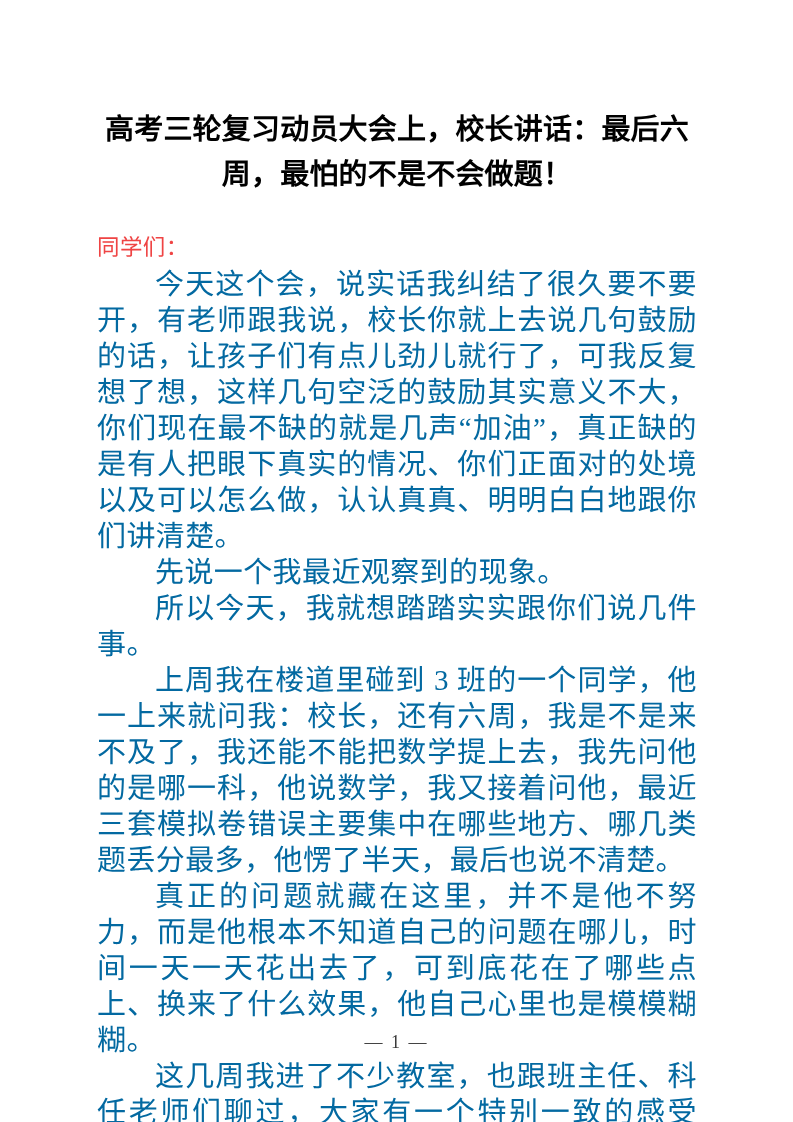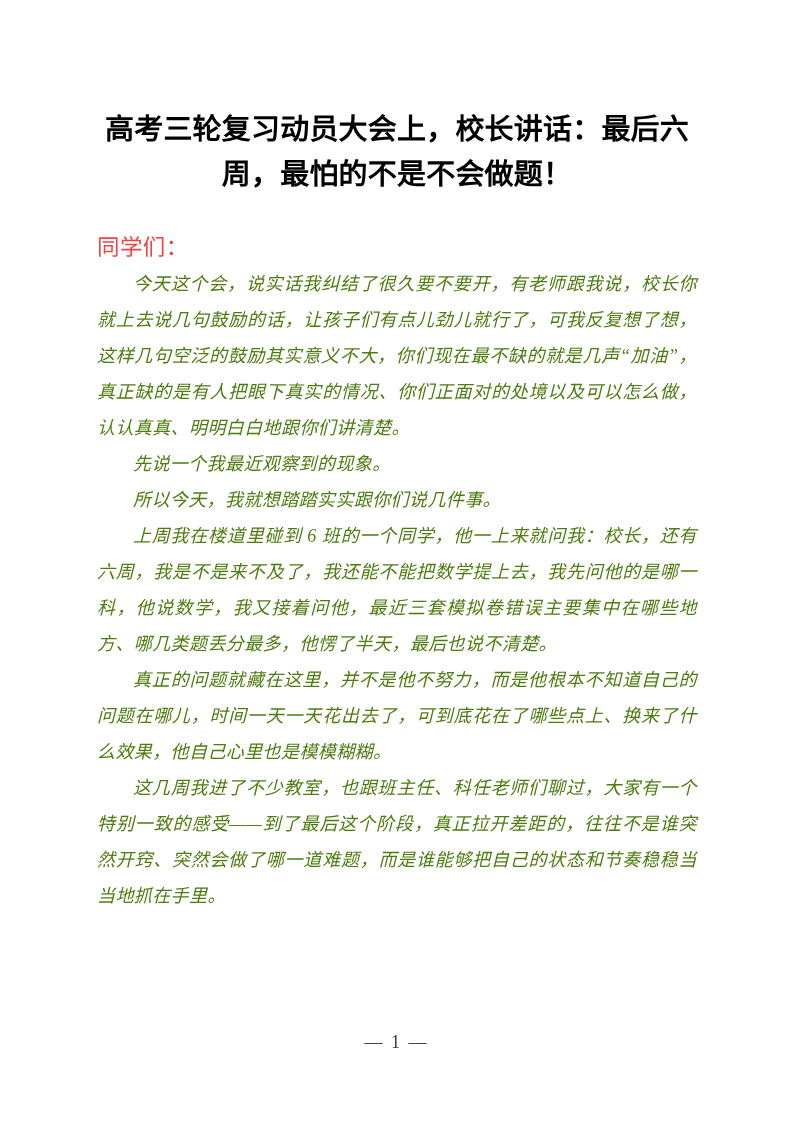--- a/index.html
+++ b/index.html
@@ -46,28 +46,27 @@
     margin: 0 0 0 0;
     font-size: 22.5px;
     line-height: 36px;
     text-align: justify;
     text-justify: inter-ideograph;
     letter-spacing: 0.4px;
     color: #ef4444;
   }
   .para {
     margin: 0;
-    font-size: 18px;
+    font-size: 29px;
     line-height: 36px;
     text-indent: 2em;
     text-align: justify;
     text-justify: inter-ideograph;
     letter-spacing: 0.4px;
-    color: #4d7c0f;
-    font-style: italic;
+    color: #0369a1;
   }
   .page-footer {
     position: absolute;
     left: 0;
     right: 0;
     top: 1030px;
     text-align: center;
     font-size: 18px;
     line-height: 22px;
     color: #3a3a3a;
@@ -86,21 +85,21 @@
     <div class="body-block">
 
       <p class="salutation">同学们：</p>
 
       <p class="para">今天这个会，说实话我纠结了很久要不要开，有老师跟我说，校长你就上去说几句鼓励的话，让孩子们有点儿劲儿就行了，可我反复想了想，这样几句空泛的鼓励其实意义不大，你们现在最不缺的就是几声“加油”，真正缺的是有人把眼下真实的情况、你们正面对的处境以及可以怎么做，认认真真、明明白白地跟你们讲清楚。</p>
 
       <p class="para">先说一个我最近观察到的现象。</p>
 
       <p class="para">所以今天，我就想踏踏实实跟你们说几件事。</p>
 
-      <p class="para">上周我在楼道里碰到 6 班的一个同学，他一上来就问我：校长，还有六周，我是不是来不及了，我还能不能把数学提上去，我先问他的是哪一科，他说数学，我又接着问他，最近三套模拟卷错误主要集中在哪些地方、哪几类题丢分最多，他愣了半天，最后也说不清楚。</p>
+      <p class="para">上周我在楼道里碰到 3 班的一个同学，他一上来就问我：校长，还有六周，我是不是来不及了，我还能不能把数学提上去，我先问他的是哪一科，他说数学，我又接着问他，最近三套模拟卷错误主要集中在哪些地方、哪几类题丢分最多，他愣了半天，最后也说不清楚。</p>
 
       <p class="para">真正的问题就藏在这里，并不是他不努力，而是他根本不知道自己的问题在哪儿，时间一天一天花出去了，可到底花在了哪些点上、换来了什么效果，他自己心里也是模模糊糊。</p>
 
       <p class="para">这几周我进了不少教室，也跟班主任、科任老师们聊过，大家有一个特别一致的感受——到了最后这个阶段，真正拉开差距的，往往不是谁突然开窍、突然会做了哪一道难题，而是谁能够把自己的状态和节奏稳稳当当地抓在手里。</p>
 
     </div>
   </div>
 
   <div class="page-footer">— 1 —</div>
 

